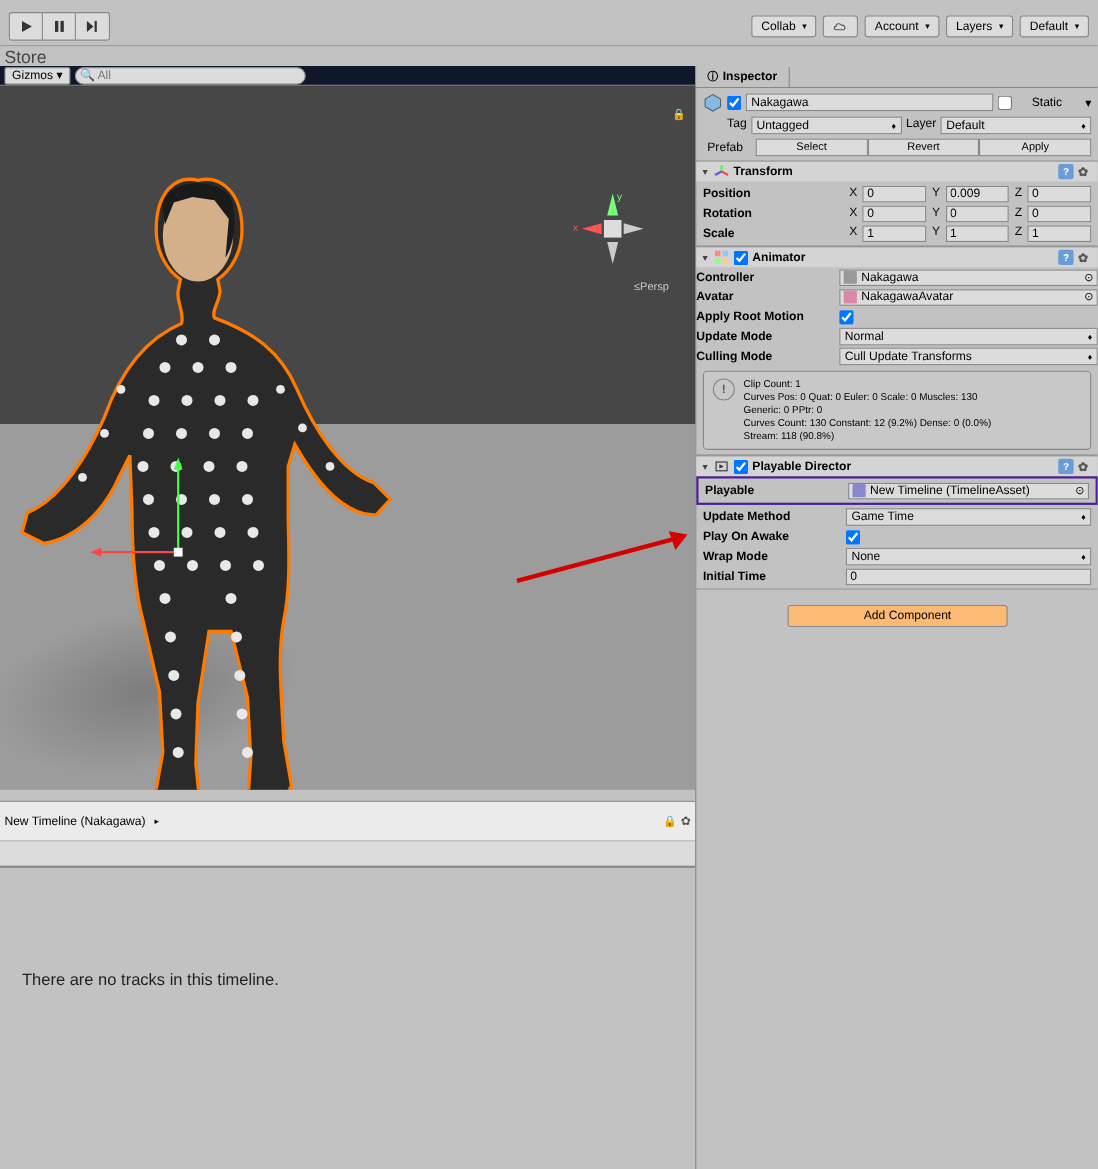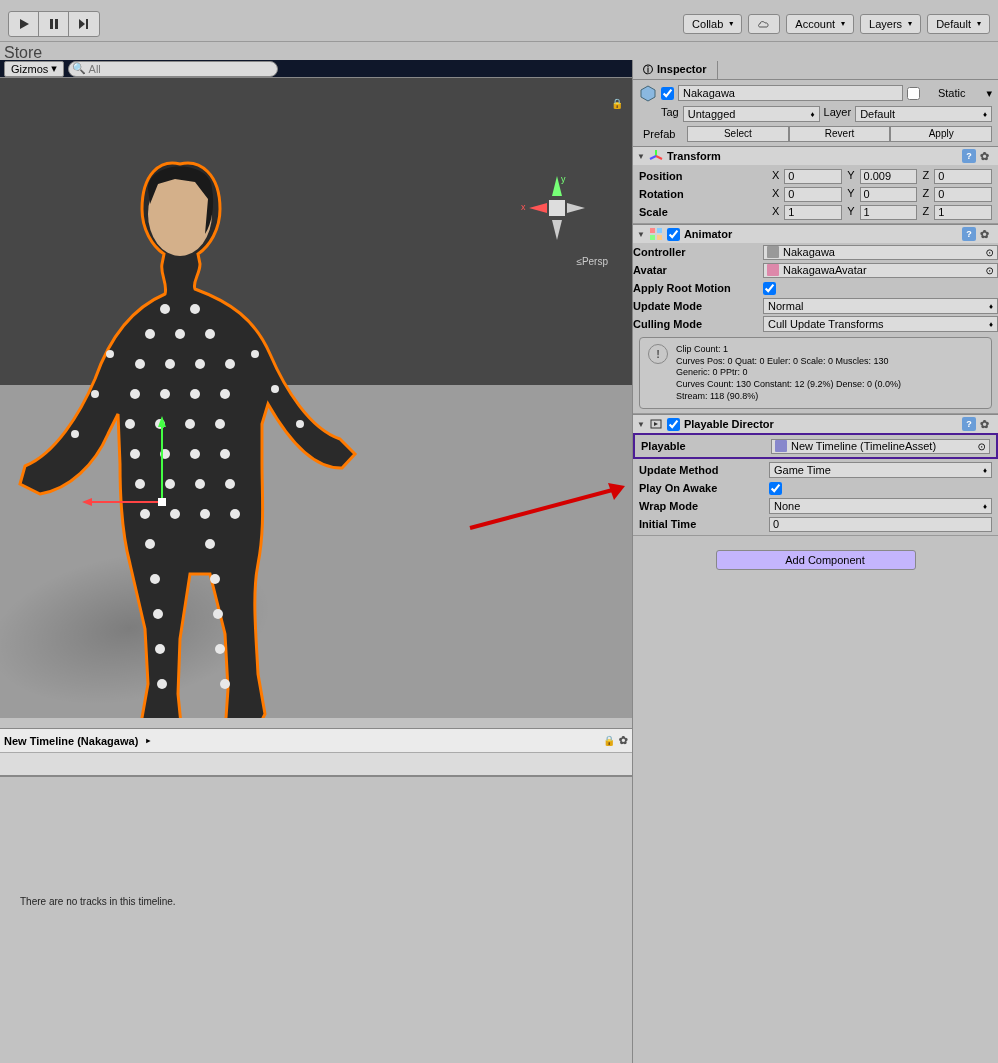--- a/index.html
+++ b/index.html
@@ -39,25 +39,25 @@
 .shadow { position: absolute; left: -30px; top: 460px; width: 320px; height: 180px; background: radial-gradient(ellipse at 50% 50%, rgba(0,0,0,0.2) 0%, transparent 60%); transform: skewX(-25deg); }
 
 .move-gizmo { position: absolute; left: 82px; top: 334px; }
 .move-gizmo .arr-y { stroke: #4f4; stroke-width: 2; }
 .move-gizmo .arr-x { stroke: #f44; stroke-width: 2; }
 
 .annotation-arrow { position: absolute; left: 470px; top: 400px; z-index: 10; }
 .annotation-arrow svg { overflow: visible; }
 
 .bottom-panel { flex: 1; background: #c2c2c2; border-top: 1px solid #888; display: flex; flex-direction: column; margin-top: 10px; }
-.timeline-row { height: 24px; background: #ebebeb; display: flex; align-items: center; border-bottom: 1px solid #aaa; padding: 0 4px; font-size: 11px; font-weight: bold; }
+.timeline-row { height: 36px; background: #ebebeb; display: flex; align-items: center; border-bottom: 1px solid #aaa; padding: 0 4px; font-size: 11px; }
 .timeline-row .arrow-right { margin-left: 8px; font-size: 8px; }
 .timeline-spacer { flex: 1; }
 .bottom-bar { height: 24px; background: #dcdcdc; border-bottom: 2px solid #888; }
-.timeline-msg { padding: 119px 20px; font-size: 10px; color: #222; }
+.timeline-msg { padding: 93px 20px; font-size: 15px; color: #222; }
 
 .inspector-tab { height: 20px; display: flex; align-items: center; border-bottom: 1px solid #888; }
 .tab-active { background: #c2c2c2; padding: 2px 10px; border-right: 1px solid #888; font-size: 11px; font-weight: bold; }
 .tab-active::before { content: "ⓘ"; margin-right: 4px; font-size: 10px; }
 
 .obj-header { padding: 4px 6px; background: #c2c2c2; }
 .obj-row1 { display: flex; align-items: center; gap: 4px; margin-bottom: 4px; }
 .cube-icon { width: 18px; height: 18px; }
 .name-input { flex: 1; height: 16px; background: #dcdcdc; border: 1px solid #888; padding: 0 4px; font-size: 11px; }
 .static-cb { display: flex; align-items: center; gap: 18px; font-size: 11px; margin-left: auto; }
@@ -82,21 +82,21 @@
 .obj-field { flex: 1; height: 15px; background: #dcdcdc; border: 1px solid #888; font-size: 11px; padding: 0 3px; display: flex; align-items: center; }
 .obj-field .circle { margin-left: auto; font-size: 10px; }
 .obj-field .tiny-icon{width:12px;height:12px;background:#999;margin-right:4px;border-radius:1px;}
 
 .info-box { margin: 4px 6px; border: 1px solid #888; border-radius: 4px; background: #c8c8c8; padding: 6px 8px; display: flex; gap: 8px; align-items: flex-start;}
 .info-box .exclaim { width: 20px; height: 20px; border: 1px solid #888; border-radius: 10px; display:flex;align-items:center;justify-content:center;font-size:11px;font-weight:bold;color:#555;}
 .info-text { font-size: 9px; line-height: 1.3; }
 
 .highlighted { border: 2px solid #4c1d95; }
 
-.add-comp { margin: 14px auto; display: block; width: 200px; height: 20px; background: #c4b5fd; border: 1px solid #888; border-radius: 3px; font-size: 11px; cursor:pointer;padding-left:19px;}
+.add-comp { margin: 14px auto; display: block; width: 200px; height: 20px; background: #fdba74; border: 1px solid #888; border-radius: 3px; font-size: 11px; cursor:pointer;padding-left:19px;}
 
 input[type=checkbox]{width:13px;height:13px;}
 .lock-icon{font-size:10px;color:#666;}
 .gear-icon-txt::after{content:"✿";color:#555;}
 </style>
 </head>
 <body>
 
 <div class="top-bar"></div>
 <div class="toolbar">

